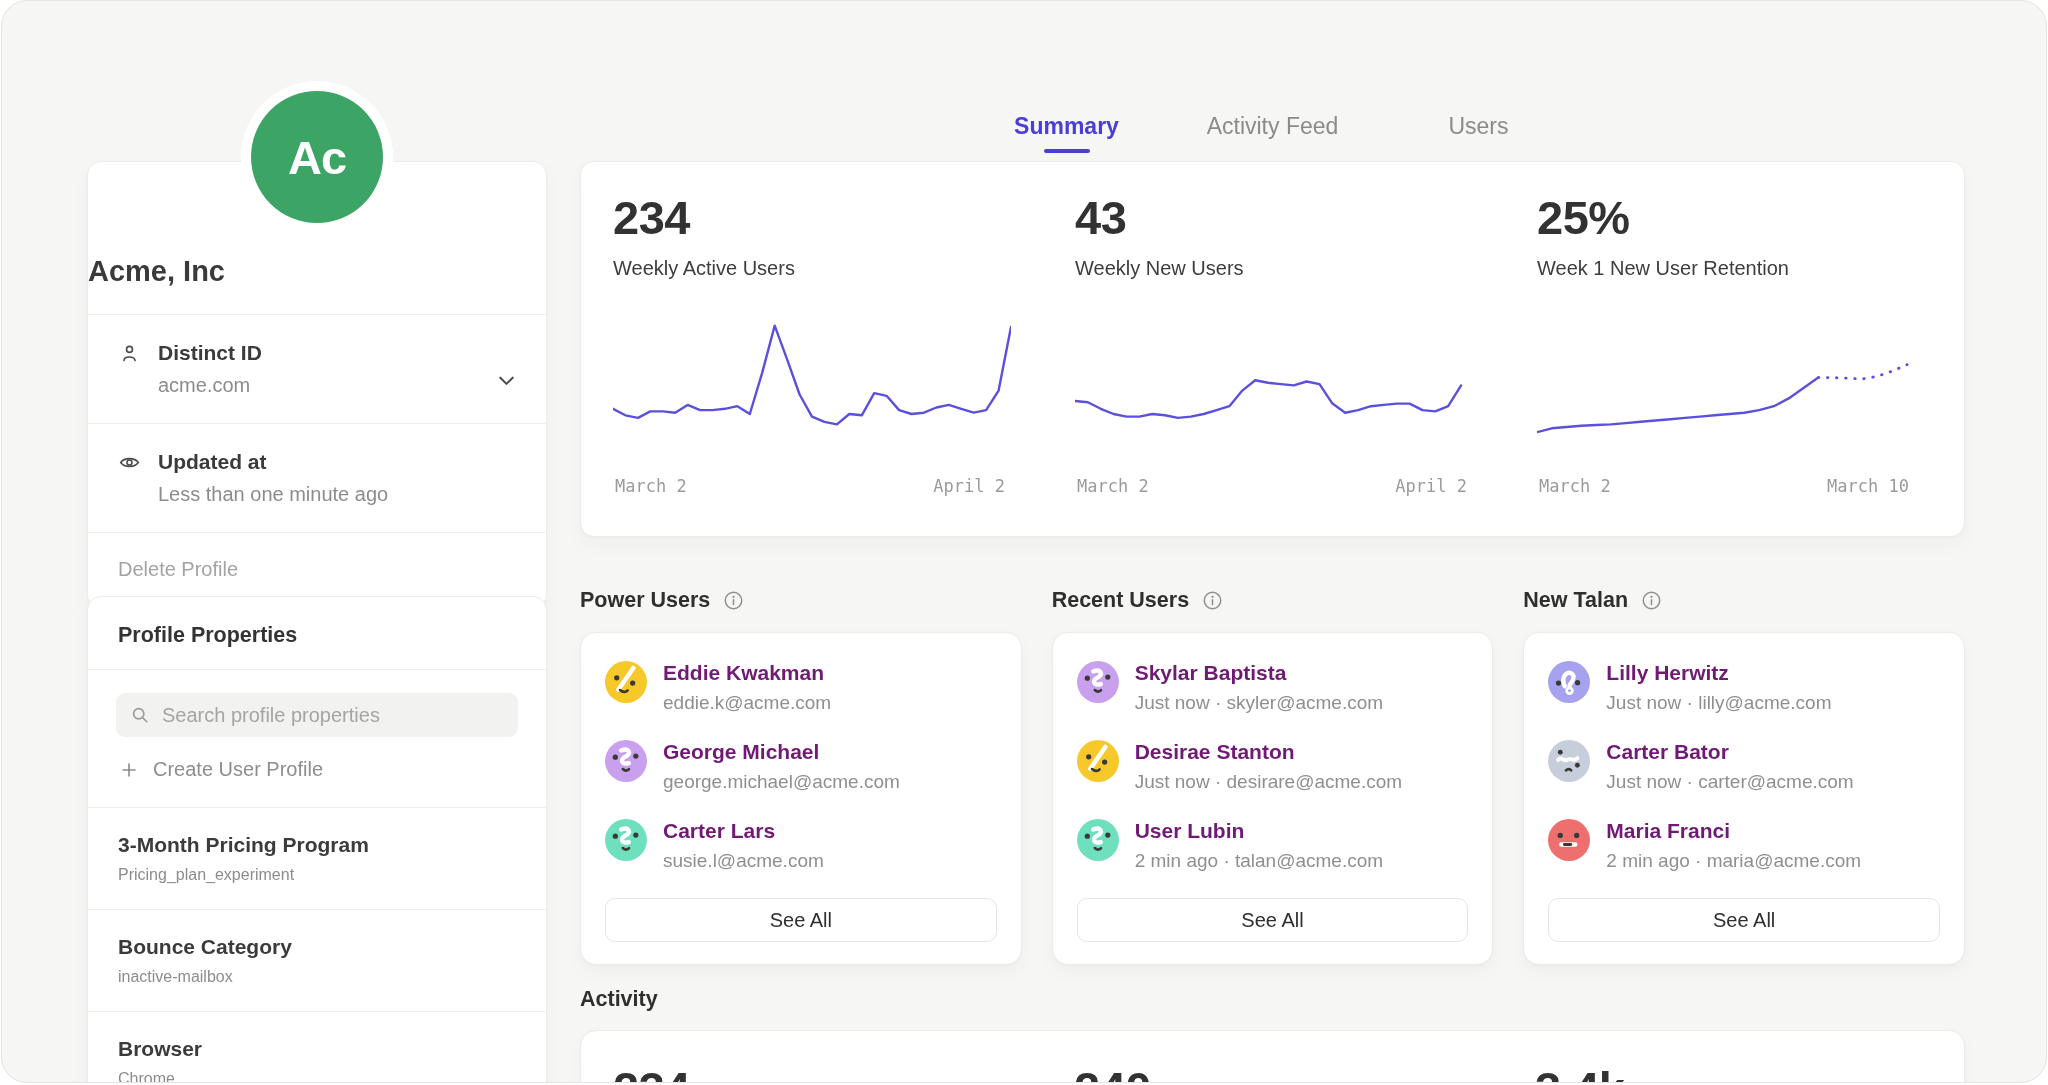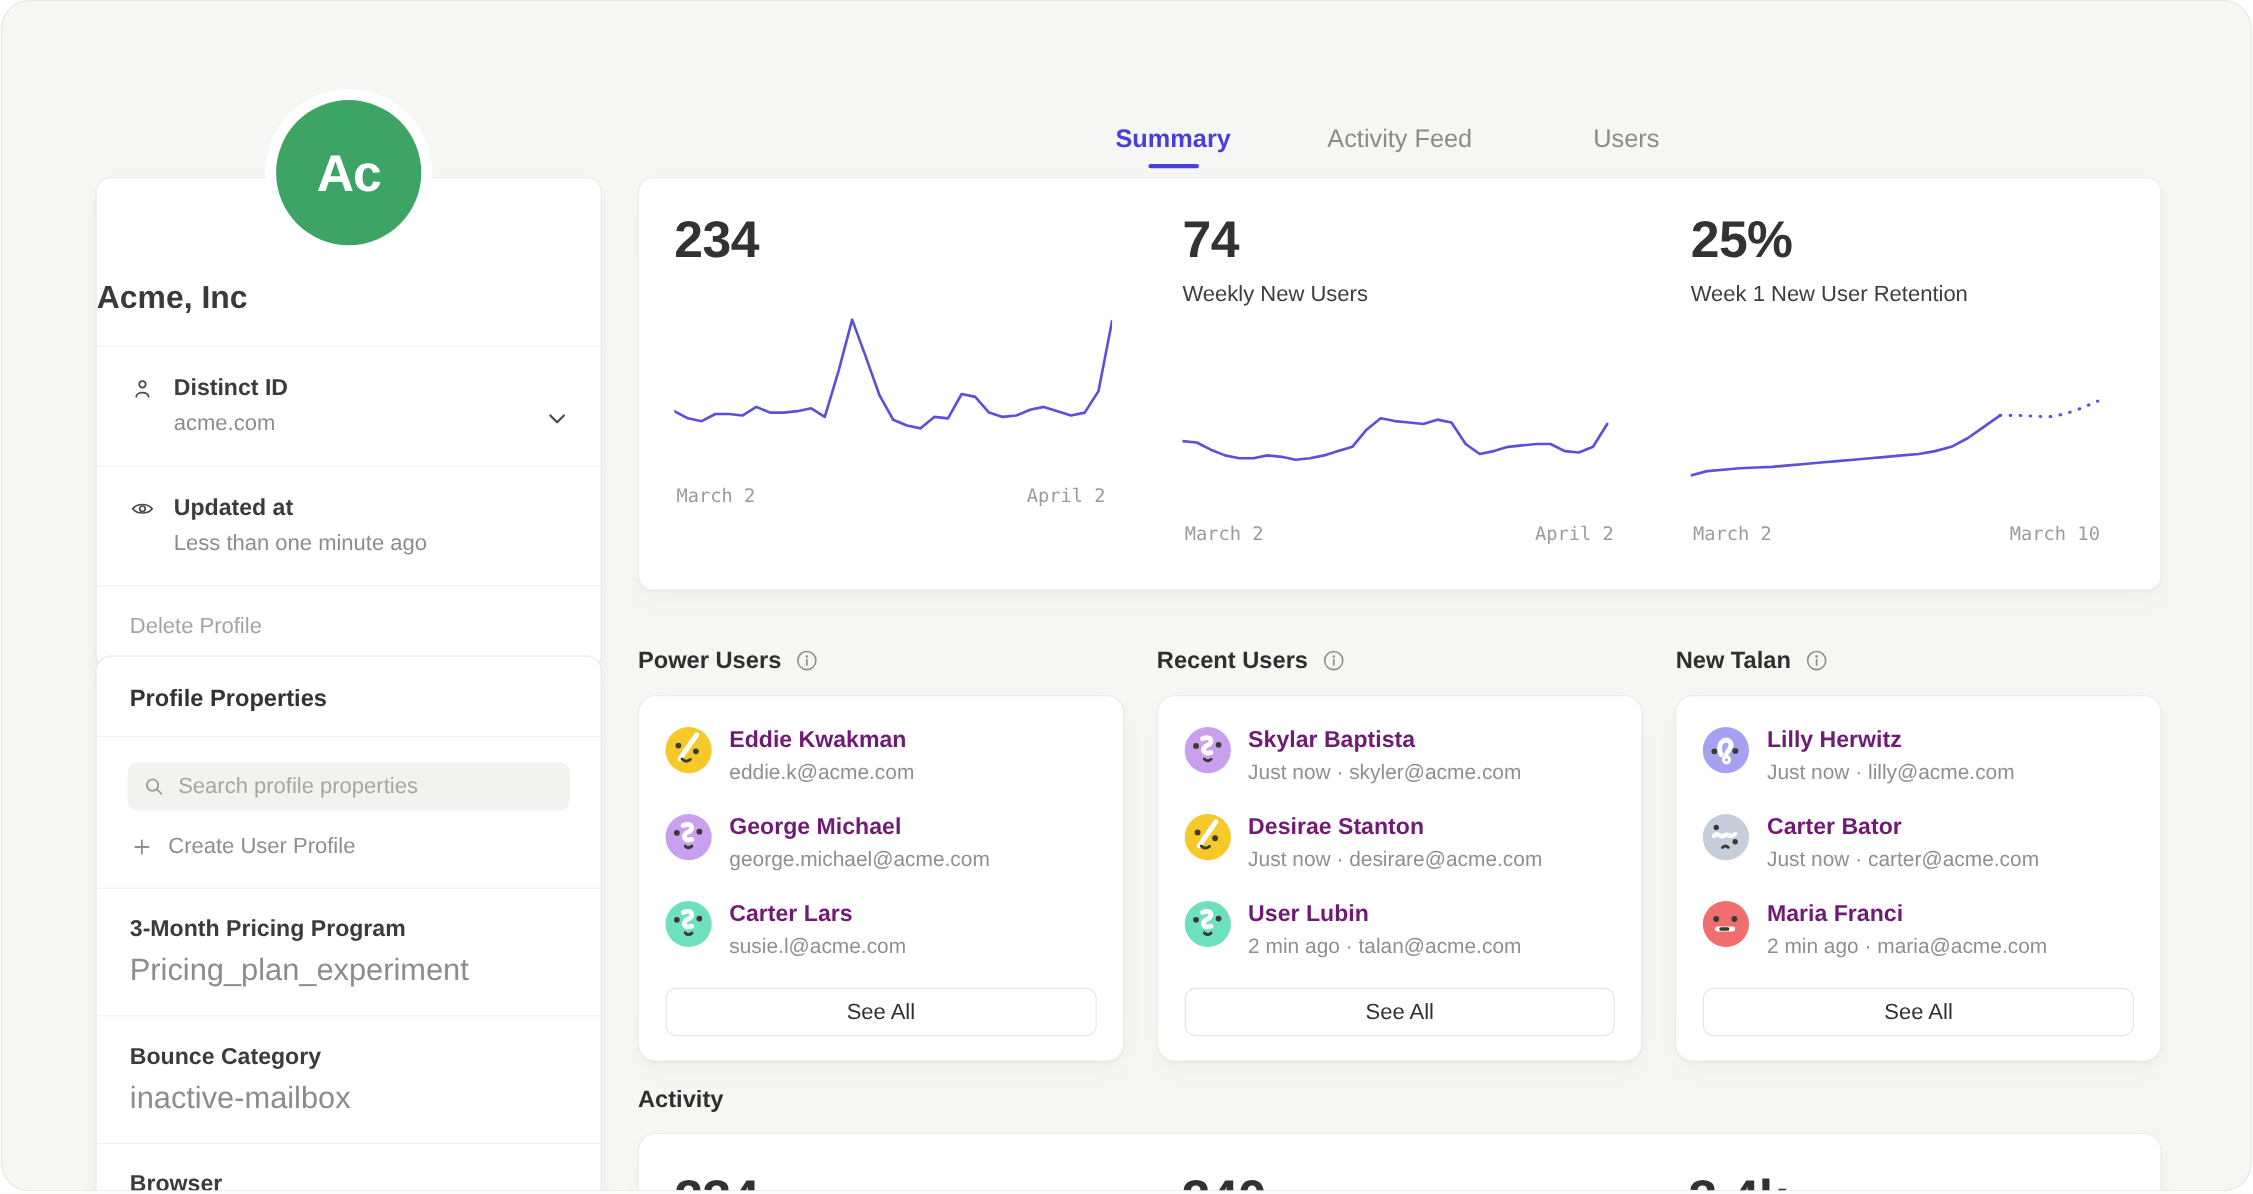--- a/index.html
+++ b/index.html
@@ -30,21 +30,21 @@
   .props-title{margin:0;padding:26px 30px 21px;font-size:21.5px;font-weight:700;color:#333;}
   .props-body{border-top:1px solid #EFEFED;padding:23px 28px 0;}
   .search{height:44px;background:#F2F2F0;border-radius:9px;display:flex;align-items:center;
           padding:0 13px;gap:9px;}
   .search-input{flex:1;border:none;background:transparent;outline:none;font-size:20px;
                 font-family:"Liberation Sans",sans-serif;color:#4a4a4a;}
   .search-input::placeholder{color:#A5A5A5;}
   .create{display:flex;align-items:center;gap:13px;padding:21px 2px 26px;color:#8D8D8D;font-size:20px;cursor:pointer;}
   .prop-item{border-top:1px solid #EFEFED;padding:25px 30px;}
   .prop-label{font-size:21px;font-weight:700;color:#3B3B3B;}
-  .prop-value{margin-top:9px;font-size:28px;color:#8C8C8C;}
+  .prop-value{margin-top:9px;font-size:16px;color:#8C8C8C;}
 
   
   .tabs{position:absolute;left:578px;top:112px;width:1385px;display:flex;justify-content:center;}
   .tab{width:206px;text-align:center;font-size:23px;color:#8B8B8B;font-weight:500;cursor:pointer;
        display:flex;flex-direction:column;align-items:center;}
   .tab.active{color:var(--accent);font-weight:700;}
   .tab-underline{display:block;width:46px;height:4px;border-radius:2px;background:var(--accent);margin-top:9px;}
 
   
   .summary-card{position:absolute;left:578px;top:160px;width:1385px;height:376px;
@@ -168,32 +168,33 @@
       <span>Activity Feed</span>
     </div>
     <div class="tab">
       <span>Users</span>
     </div>
   </nav>
 
   <section class="card summary-card">
     <div class="stat-col">
       <div class="stat-value">234</div>
+      <div class="stat-label">Weekly Active Users</div>
       <div class="chart">
           <svg>
             <polyline points="0.0,95.8 12.4,102.3 24.9,104.9 37.3,98.4 49.8,98.4 62.2,99.7 74.6,91.9 87.1,97.1 99.5,97.1 111.9,95.8 124.4,93.2 136.8,101.0 149.3,59.4 161.7,12.6 174.1,46.4 186.6,81.5 199.0,103.6 211.4,108.8 223.9,111.4 236.3,101.0 248.8,102.3 261.2,80.2 273.6,82.8 286.1,97.1 298.5,101.0 310.9,99.7 323.4,94.5 335.8,91.9 348.3,95.8 360.7,99.7 373.1,97.1 385.6,77.6 398.0,13.9" fill="none" stroke="#5B50DC" stroke-width="2.4" stroke-linejoin="round" stroke-linecap="round"></polyline>
           </svg>
         </div>
       <div class="xlabels">
         <span>March 2</span>
         <span>April 2</span>
       </div>
     </div>
     <div class="stat-col">
-      <div class="stat-value">74</div>
+      <div class="stat-value">43</div>
       <div class="stat-label">Weekly New Users</div>
       <div class="chart">
           <svg>
             <polyline points="0.0,88.0 12.9,89.3 25.7,95.8 38.6,101.0 51.5,103.6 64.3,103.6 77.2,101.0 90.1,102.3 102.9,104.9 115.8,103.6 128.7,101.0 141.6,97.1 154.4,93.2 167.3,77.6 180.2,67.2 193.0,69.8 205.9,71.1 218.8,72.4 231.6,68.5 244.5,71.1 257.4,90.6 270.2,99.7 283.1,97.1 296.0,93.2 308.8,91.9 321.7,90.6 334.6,90.6 347.5,97.1 360.3,98.4 373.2,93.2 386.1,72.4" fill="none" stroke="#5B50DC" stroke-width="2.4" stroke-linejoin="round" stroke-linecap="round"></polyline>
           </svg>
         </div>
       <div class="xlabels">
         <span>March 2</span>
         <span>April 2</span>
       </div>

